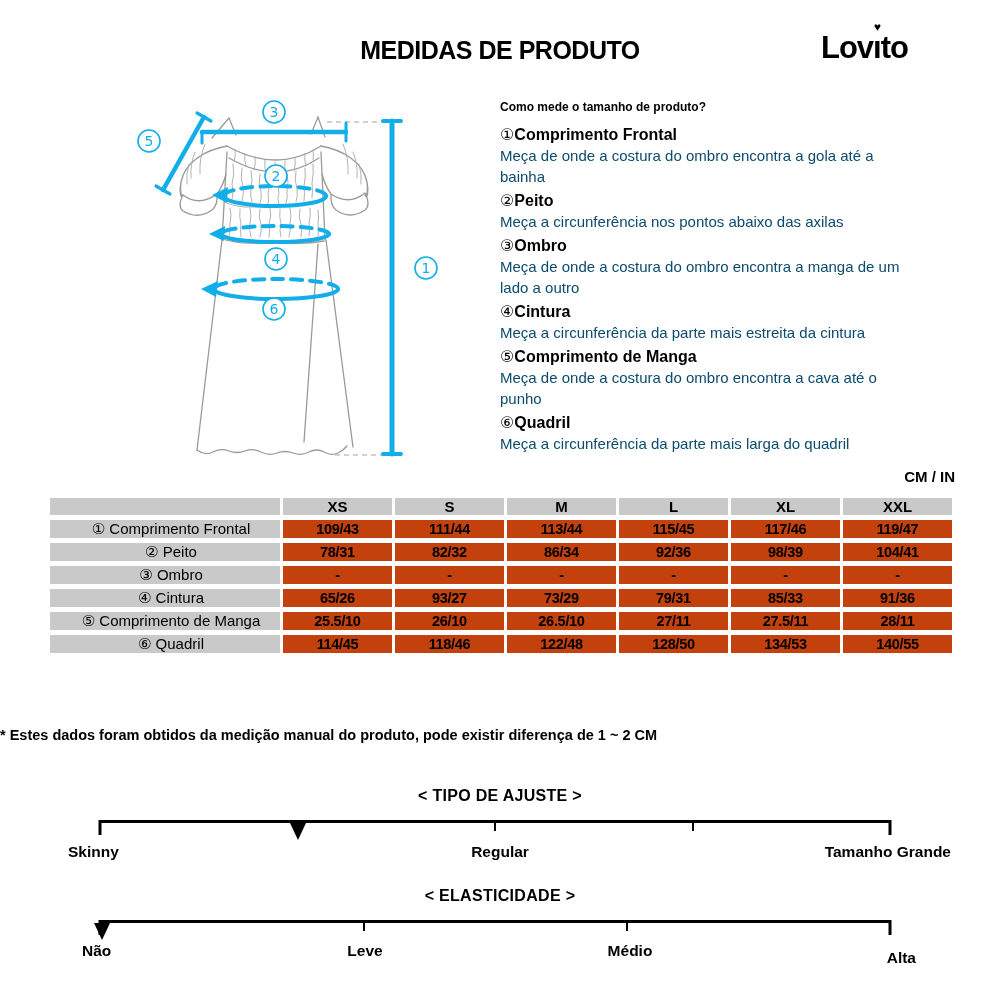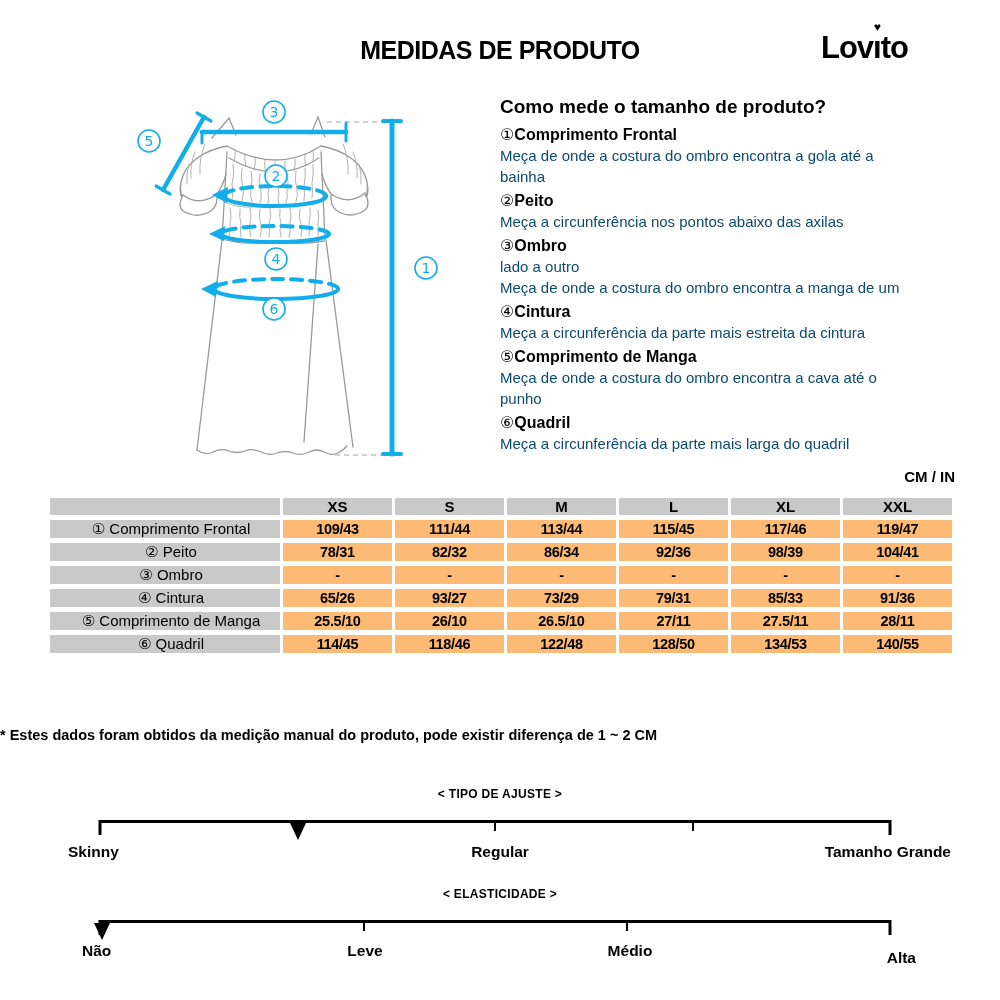--- a/index.html
+++ b/index.html
@@ -11,39 +11,39 @@
   
   .page-title { left:0; right:0; top:36px; text-align:center; font-size:25px;
                 font-weight:bold; letter-spacing:-0.5px; }
   .brand { top:30px; right:92px; font-size:31px; font-weight:bold; letter-spacing:-1px; }
   .brand .i-wrap { position:relative; display:inline-block; }
   .brand .heart { position:absolute; left:50%; top:-9px; transform:translateX(-50%);
                   font-size:12px; line-height:1; }
 
   
   .guide { left:500px; top:96px; width:470px; }
-  .guide-title { font-size:19px; font-weight:bold; line-height:22px; margin-bottom:6px; }
+  .guide-title { font-size:12px; font-weight:bold; line-height:22px; margin-bottom:6px; }
   .g-item { margin-top:3px; }
   .g-head { font-size:16px; font-weight:bold; line-height:21px; }
   .g-num { font-family:"DejaVu Sans",sans-serif; font-weight:400; font-size:16px; }
   .g-desc { font-size:15px; line-height:21px; color:#0c4a6e; }
 
   
   .unit { top:468px; right:45px; font-size:15px; font-weight:bold; }
   .size-table-wrap { left:47px; top:493px; }
   table.size { border-collapse:separate; border-spacing:3px 5px; table-layout:fixed; width:908px; }
   table.size td { height:15px; vertical-align:middle; text-align:center; }
   td.lbl { background:#c9c9c9; text-align:left; padding-left:12px; font-size:15px;
            font-family:"Liberation Sans","DejaVu Sans",sans-serif; }
   td.colh { background:#c9c9c9; font-size:15px; font-weight:bold; }
-  td.val { background:#fdba74; font-size:14.5px; font-weight:bold; letter-spacing:-0.3px; }
+  td.val { background:#c2410c; font-size:14.5px; font-weight:bold; letter-spacing:-0.3px; }
   .footnote { left:0; right:0; top:727px; font-size:14.5px; font-weight:bold; }
 
   
-  .scale-title { left:0; right:0; text-align:center; font-size:12px; font-weight:bold;
+  .scale-title { left:0; right:0; text-align:center; font-size:16px; font-weight:bold;
                  letter-spacing:0.3px; }
   .scale { left:100px; width:790px; height:20px; }
   .scale .bar { position:absolute; left:0; right:0; top:0; height:3px; background:#000; }
   .tick { position:absolute; top:0; width:2px; height:11px; background:#000;
           transform:translateX(-50%); }
   .tick.end { width:3px; height:15px; }
   .marker-tri { position:absolute; top:3px; width:0; height:0; transform:translateX(-50%);
                 border-left:8px solid transparent; border-right:8px solid transparent;
                 border-top:17px solid #000; }
   .scale-labels { left:0; right:0; height:20px; }
@@ -138,22 +138,22 @@
     <div class="g-head"><span class="g-num">①</span><span>Comprimento Frontal</span></div>
     <div class="g-desc">Meça de onde a costura do ombro encontra a gola até a</div>
     <div class="g-desc">bainha</div>
   </div>
   <div class="g-item">
     <div class="g-head"><span class="g-num">②</span><span>Peito</span></div>
     <div class="g-desc">Meça a circunferência nos pontos abaixo das axilas</div>
   </div>
   <div class="g-item">
     <div class="g-head"><span class="g-num">③</span><span>Ombro</span></div>
+    <div class="g-desc">Meça de onde a costura do ombro encontra a manga de um</div>
     <div class="g-desc">lado a outro</div>
-    <div class="g-desc">Meça de onde a costura do ombro encontra a manga de um</div>
   </div>
   <div class="g-item">
     <div class="g-head"><span class="g-num">④</span><span>Cintura</span></div>
     <div class="g-desc">Meça a circunferência da parte mais estreita da cintura</div>
   </div>
   <div class="g-item">
     <div class="g-head"><span class="g-num">⑤</span><span>Comprimento de Manga</span></div>
     <div class="g-desc">Meça de onde a costura do ombro encontra a cava até o</div>
     <div class="g-desc">punho</div>
   </div>

